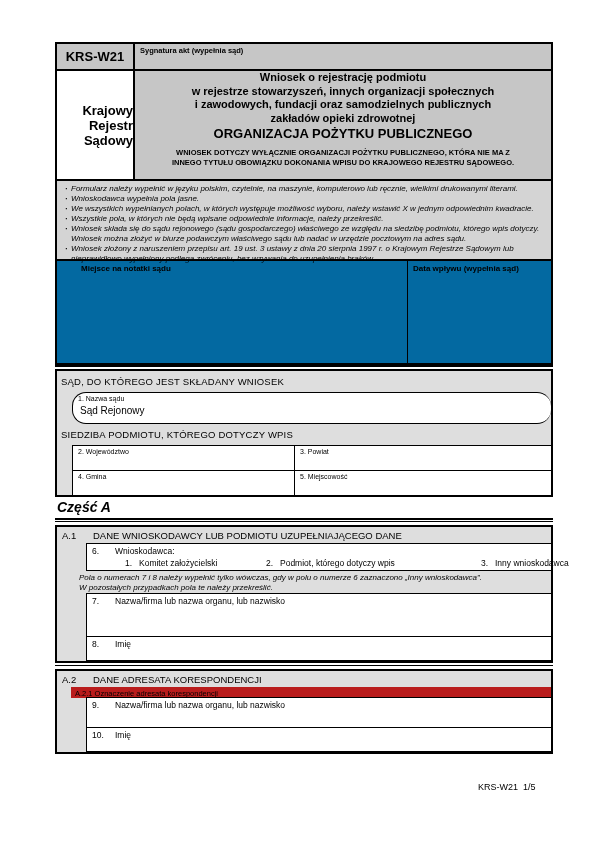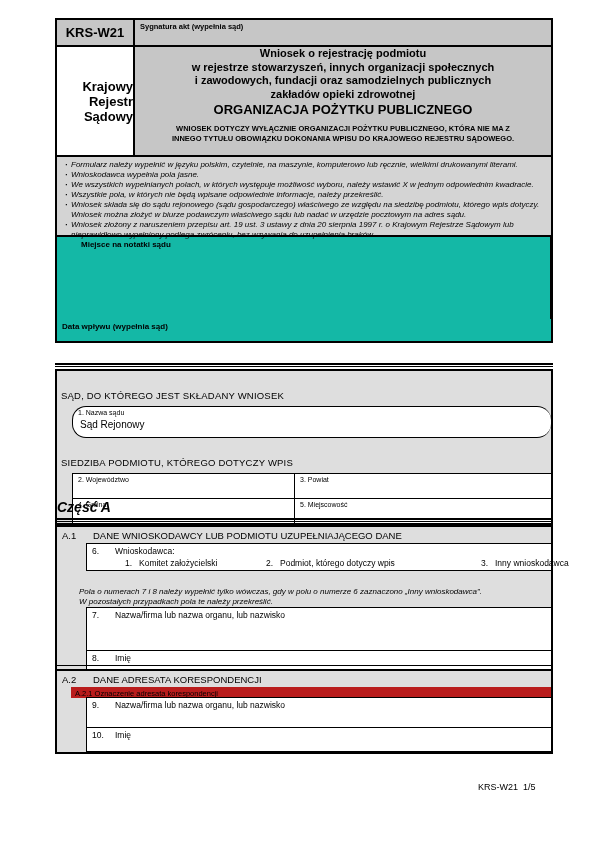--- a/index.html
+++ b/index.html
@@ -1,55 +1,55 @@
 <!DOCTYPE html>
 <html><head>
 <meta charset="utf-8">
 <style>
   * { margin:0; padding:0; box-sizing:border-box; }
   html,body { background:#ffffff; }
   body { width:600px; height:849px; font-family:"Liberation Sans", sans-serif; color:#000; }
   .sheet { position:relative; width:600px; height:849px; background:#fff; overflow:hidden; }
 
   
-  .top-table { position:absolute; left:55px; top:18px; width:498px; border:2px solid #000; }
+  .top-table { position:absolute; left:55px; top:42px; width:498px; border:2px solid #000; }
   .row1 { display:flex; height:27px; border-bottom:2px solid #000; }
   .cell-code { width:78px; border-right:2px solid #000; background:#c6c6c6;
                display:flex; align-items:center; justify-content:center;
                font-weight:bold; font-size:13px; }
   .cell-sig { flex:1; background:#c6c6c6; padding:2px 0 0 5px; font-weight:bold; font-size:7.5px; }
   .row2 { display:flex; height:110px; border-bottom:2px solid #000; }
   .cell-registry { width:78px; border-right:2px solid #000; background:#fff;
                    display:flex; flex-direction:column; align-items:flex-end; justify-content:center;
                    font-weight:bold; font-size:13px; line-height:15px; }
   .cell-title { flex:1; background:#c6c6c6; text-align:center; padding-top:0; }
   .title-line { font-weight:bold; font-size:11px; line-height:13.5px; }
   .org-title  { font-weight:bold; font-size:13px; margin-top:1px; }
   .notice     { font-weight:bold; font-size:7.5px; line-height:9.5px; margin-top:7px; padding:0 26px; }
 
   .row3 { height:80px; border-bottom:2px solid #000; background:#d4d4d4;
           padding:3px 5px 0 5px; font-style:italic; font-size:8px; line-height:10px; }
   .instr { display:flex; }
   .marker { width:9px; font-style:normal; font-weight:bold; flex:none; text-align:center; }
   .instr > span:last-child { flex:1; }
 
-  .row4 { display:flex; height:104px; background:#14b8a6;flex-direction:column; }
+  .row4 { display:flex; height:104px; background:#0369a1; }
   .notes-left  { flex:1; border-right:1px solid #000; padding:3px 0 0 24px; font-weight:bold; font-size:8px; }
   .notes-right { width:143px; padding:3px 0 10px 5px; font-weight:bold; font-size:8px; }
 
   
   .rule { position:absolute; left:55px; width:498px; height:4px;
           border-top:2px solid #000; border-bottom:1px solid #000; }
   .rule-a { top:363px; }
   .rule-b { top:518px; }
   .rule-c { position:absolute; left:55px; width:498px; top:665px; border-top:1px solid #000; }
 
   
   .court-section { position:absolute; left:55px; top:369px; width:498px; border:2px solid #000; background:#dedede; }
-  .band { height:21px; display:flex; align-items:center; padding-left:4px; font-size:9.5px; letter-spacing:.2px;margin-top:14px; }
+  .band { height:21px; display:flex; align-items:center; padding-left:4px; font-size:9.5px; letter-spacing:.2px; }
   .fieldbox { margin-left:15px; background:#fff; border:1px solid #000; border-right:none; }
   .field1 { height:32px; padding:2px 0 0 5px;border-radius:14px; }
   .flabel { font-size:7px; }
   .fvalue { font-size:10px; margin-top:3px; padding-left:2px; }
   .seat-grid { margin-left:15px; display:grid; grid-template-columns:222px 1fr; }
   .gcell { background:#fff; border-left:1px solid #000; border-top:1px solid #000;
            height:25px; padding:2px 0 0 5px; font-size:7px; }
 
   
   .part-heading { position:absolute; left:57px; top:499px; font-style:italic; font-weight:bold; font-size:14px; }
@@ -61,21 +61,21 @@
   .sec-code { width:36px; padding-left:5px; flex:none; }
   .sec-body { padding-left:14px; }
 
   .frow { display:flex; padding:2px 0 0 5px; font-size:8.5px; }
   .fnum { width:23px; flex:none; }
   .field6 { height:28px; position:relative; }
   .optrow { position:absolute; left:0; top:14px; width:100%; height:12px; font-size:8.5px; }
   .opt { position:absolute; top:0; white-space:nowrap; }
   .opt1 { left:38px; } .opt2 { left:179px; } .opt3 { left:394px; }
   .optnum { display:inline-block; width:14px; }
-  .note6 { padding:16px 0 2px 8px; font-style:italic; font-size:8px; line-height:9.5px; }
+  .note6 { padding:2px 0 2px 8px; font-style:italic; font-size:8px; line-height:9.5px; }
   .field7 { height:44px; margin-top:-1px; }
   .field8 { height:25px; margin-top:-1px; }
   .sublabel { background:#b91c1c; font-size:7.5px; padding:2px 0 1px 4px; height:11px; }
   .field9  { height:31px; margin-top:-1px; }
   .field10 { height:25px; margin-top:-1px; }
 
   .footer { position:absolute; left:478px; top:782px; font-size:9px; white-space:pre; }
 </style>
 </head>
 <body>

